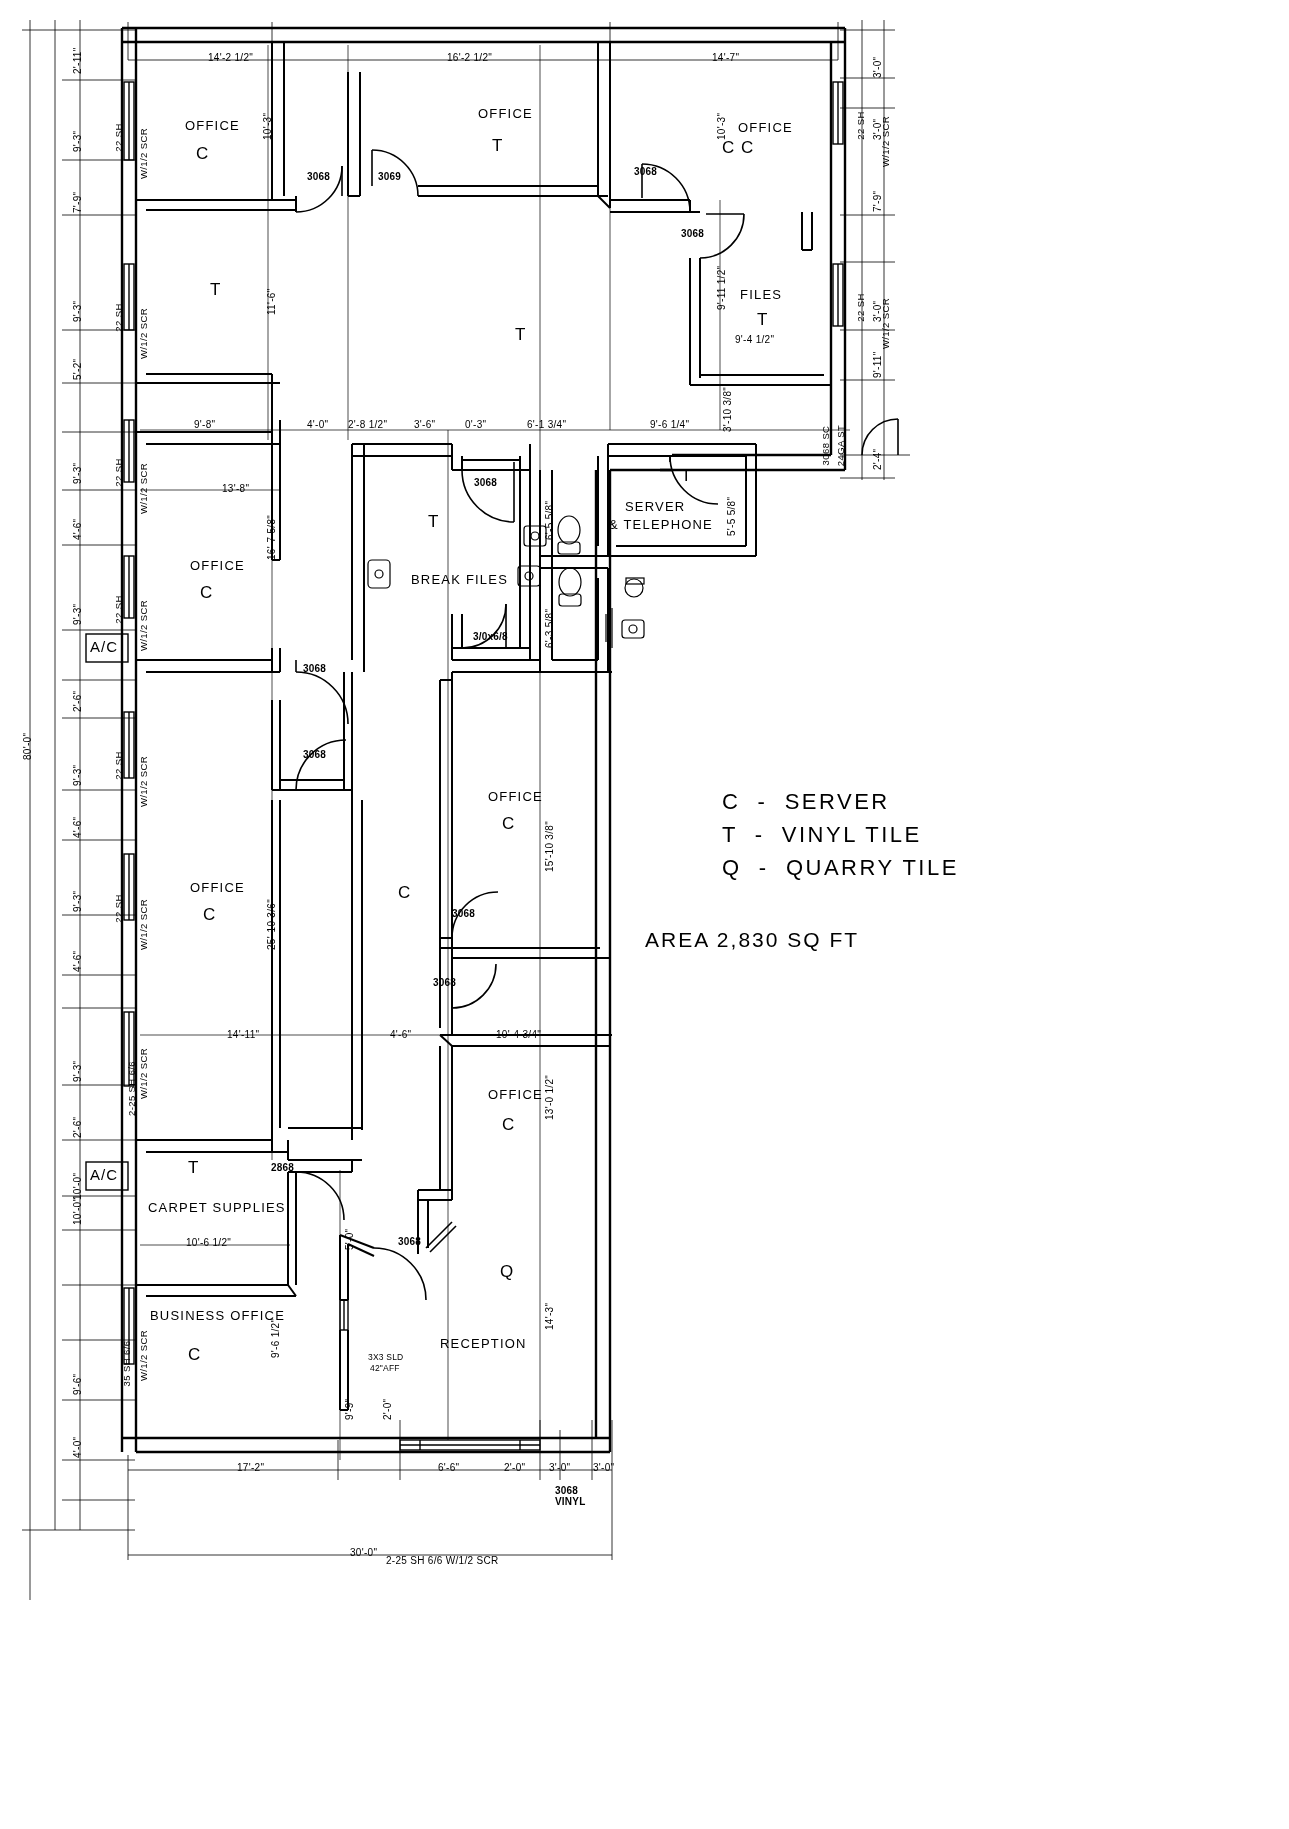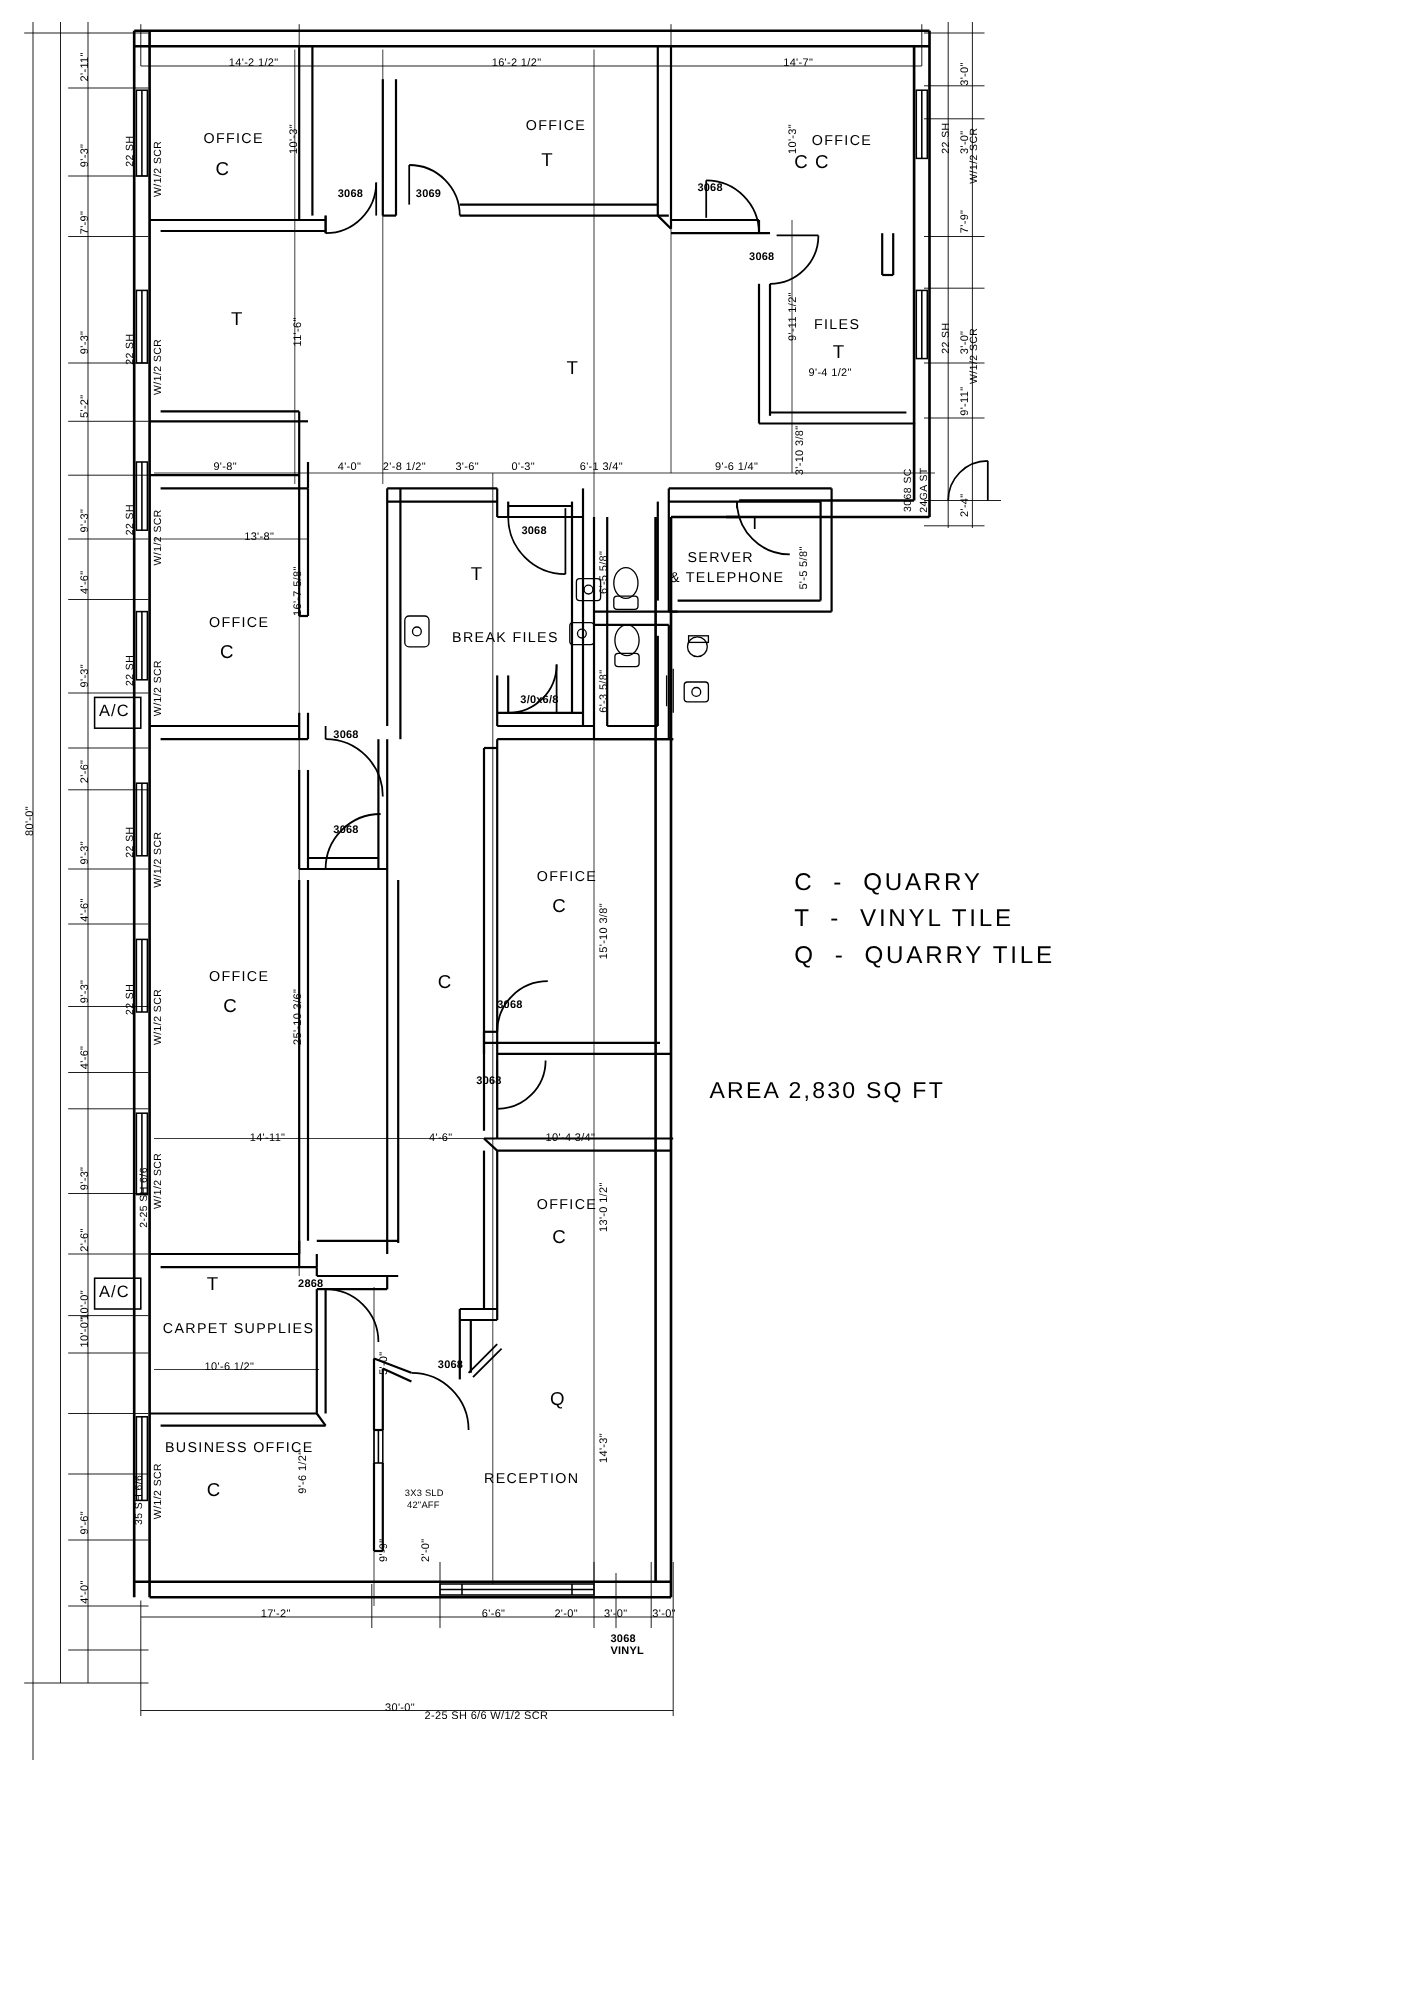--- a/index.html
+++ b/index.html
@@ -539,19 +539,19 @@
   <div class="t dim" style="left:237px;top:1462px;">17'-2"</div>
   <div class="t dim" style="left:438px;top:1462px;">6'-6"</div>
   <div class="t dim" style="left:504px;top:1462px;">2'-0"</div>
   <div class="t dim" style="left:549px;top:1462px;">3'-0"</div>
   <div class="t dim" style="left:593px;top:1462px;">3'-0"</div>
   <div class="t dim" style="left:386px;top:1555px;">2-25 SH 6/6 W/1/2 SCR</div>
   <div class="t door" style="left:555px;top:1485px;">3068</div>
   <div class="t door" style="left:555px;top:1496px;">VINYL</div>
   <div class="t dim" style="left:350px;top:1547px;">30'-0"</div>
 
-  <div class="t legend" style="left:722px;top:789px;">C  -  QUARRY</div>
+  <div class="t legend" style="left:722px;top:789px;">C  -  SERVER</div>
   <div class="t legend" style="left:722px;top:822px;">T  -  VINYL TILE</div>
   <div class="t legend" style="left:722px;top:855px;">Q  -  QUARRY TILE</div>
 
-  <div class="t area" style="left:645px;top:980px;">AREA 2,830 SQ FT</div>
+  <div class="t area" style="left:645px;top:928px;">AREA 2,830 SQ FT</div>
 
 </div>
 
 </body></html>

